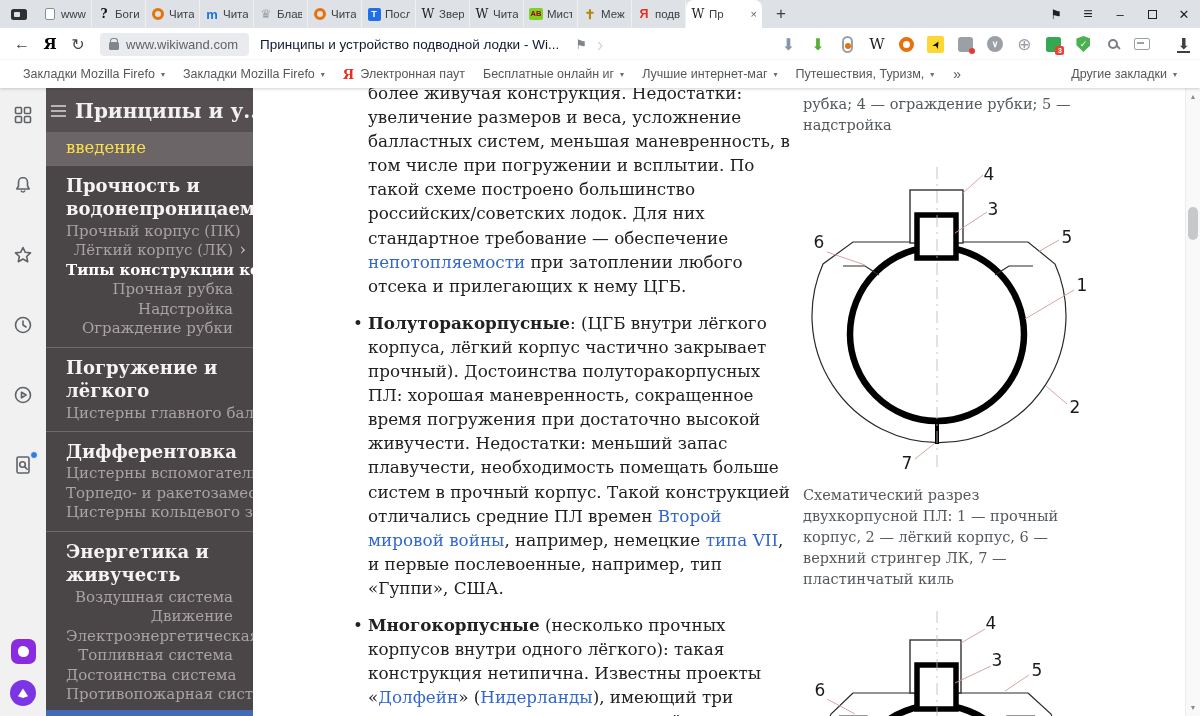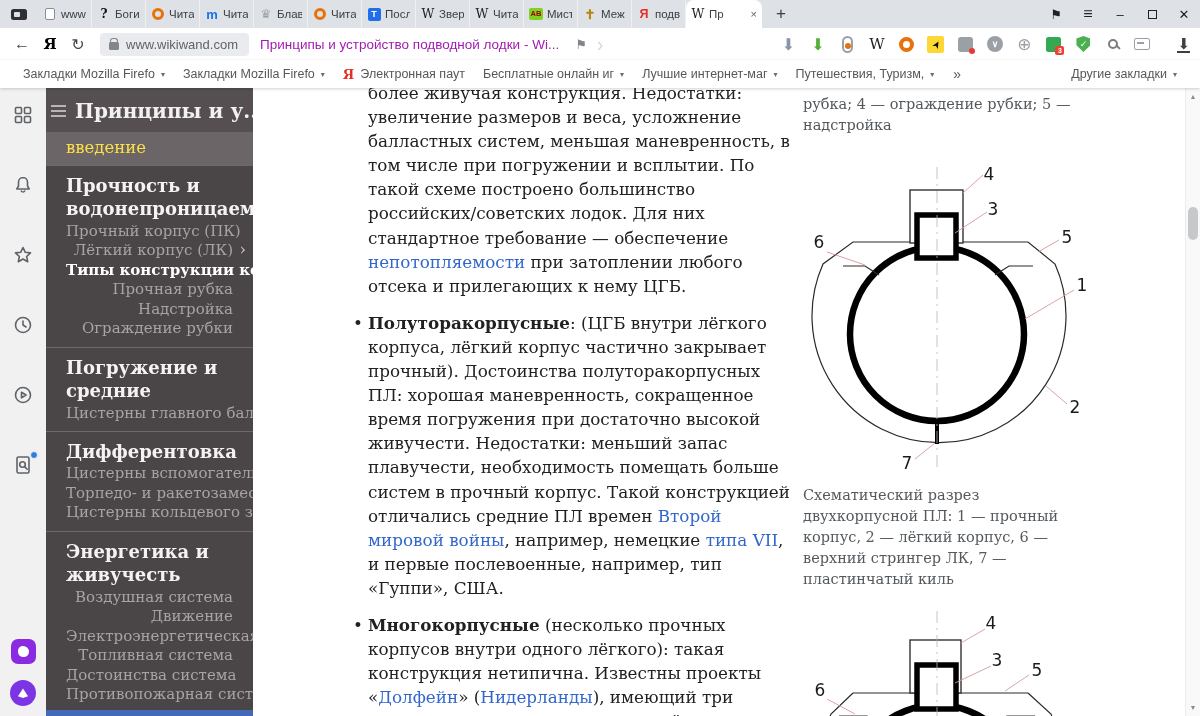--- a/index.html
+++ b/index.html
@@ -39,21 +39,21 @@
 
   
   .addressbar { height:32px; background:#fff; display:flex; align-items:center; padding:0 10px 0 8px; }
   .nav-icon { width:28px; text-align:center; font-size:16px; color:#43464a; flex:0 0 auto; }
   .ya-logo { font-weight:bold; color:#000; font-size:15px; font-family:"DejaVu Serif",serif; }
   .domain-chip { display:flex; align-items:center; gap:7px; background:#e9ebee; border-radius:4px;
     padding:4px 11px 4px 9px; margin-left:8px; color:#5f6368; font-size:13px; flex:0 0 auto; }
   .lock { width:10px; height:8px; border-radius:1.5px; background:#80868b; position:relative; margin-top:4px; }
   .lock::before { content:""; position:absolute; width:6px; height:5px; border:1.5px solid #80868b;
     border-bottom:none; border-radius:3px 3px 0 0; top:-4.5px; left:0.6px; }
-  .addr-title { font-size:13.5px; color:#a21caf; margin-left:11px; white-space:nowrap; overflow:hidden;
+  .addr-title { font-size:13.5px; color:#0f172a; margin-left:11px; white-space:nowrap; overflow:hidden;
     max-width:395px; flex:0 0 auto; }
   .addr-flag { color:#80868b; font-size:13px; margin-left:16px; }
   .addr-chev { color:#d5d8db; font-size:20px; margin:0 4px 0 10px; line-height:1; }
   .extensions { display:flex; align-items:center; gap:10.5px; margin-left:auto; }
   .ext { width:19px; height:19px; display:flex; align-items:center; justify-content:center; position:relative;
     font-size:14px; flex:0 0 auto; }
   .arrow-steel { color:#8696a6; font-size:16px; }
   .arrow-green { color:#53b034; font-size:16px; }
   .pill-toggle { width:11px; height:17px; border:2px solid #9aa0a6; border-radius:7px; position:relative; }
   .pill-toggle::after { content:""; position:absolute; bottom:1.5px; left:1.5px; width:6px; height:6px;
@@ -386,21 +386,21 @@
         <div class="side-section">
           <div class="side-h">Прочность и водонепроницаемость</div>
           <div class="side-item">Прочный корпус (ПК)</div>
           <div class="side-item">Лёгкий корпус (ЛК)<span class="chev">›</span></div>
           <div class="side-item active">Типы конструкции корпу...</div>
           <div class="side-item">Прочная рубка</div>
           <div class="side-item">Надстройка</div>
           <div class="side-item">Ограждение рубки</div>
         </div>
         <div class="side-section">
-          <div class="side-h">Погружение и средние</div>
+          <div class="side-h">Погружение и лёгкого</div>
           <div class="side-item">Цистерны главного балл...</div>
         </div>
         <div class="side-section">
           <div class="side-h">Дифферентовка</div>
           <div class="side-item">Цистерны вспомогатель...</div>
           <div class="side-item">Торпедо- и ракетозамес...</div>
           <div class="side-item">Цистерны кольцевого за...</div>
         </div>
         <div class="side-section">
           <div class="side-h">Энергетика и живучесть</div>

